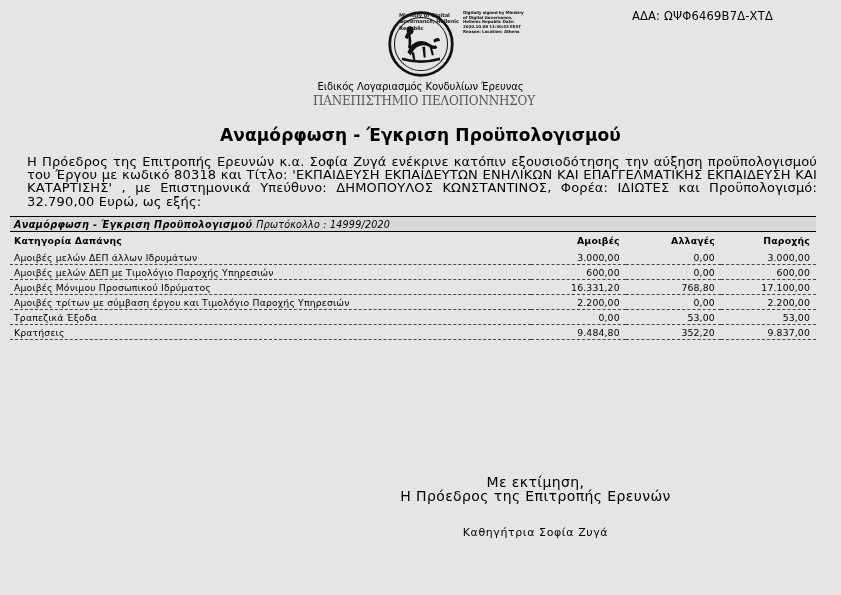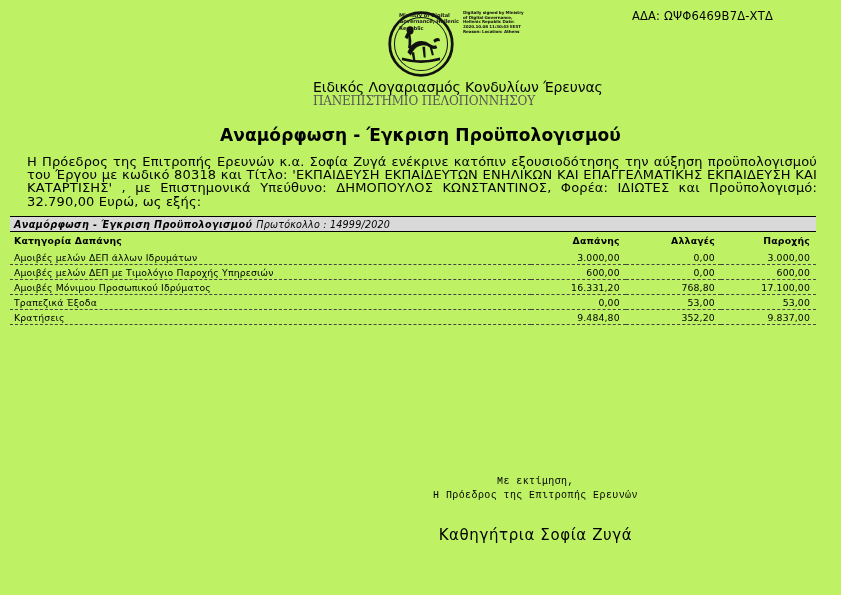--- a/index.html
+++ b/index.html
@@ -9,21 +9,21 @@
     background: #ffffff;
   }
   body {
     font-family: "DejaVu Sans", "Liberation Sans", sans-serif;
     color: #000000;
   }
   #page {
     position: relative;
     width: 841px;
     height: 595px;
-    background: #bef264;
+    background: #e5e5e5;
     overflow: hidden;
   }
 
   
   .ada-code {
     position: absolute;
     top: 9px;
     right: 68px;
     font-size: 11.5px;
     letter-spacing: 0.2px;
@@ -77,21 +77,21 @@
     top: 0px;
     width: 64px;
     font-size: 4.1px;
     line-height: 4.7px;
     font-weight: bold;
     color: #111111;
     letter-spacing: -0.1px;
     word-break: break-word;
   }
   .org-line1 {
-    font-size: 14px;
+    font-size: 10px;
     line-height: 14px;
     white-space: nowrap;
     letter-spacing: -0.1px;
     text-align: center;
   }
   .org-line2 {
     font-family: "DejaVu Serif", "Liberation Serif", serif;
     font-size: 12px;
     line-height: 15px;
     white-space: nowrap;
@@ -188,35 +188,34 @@
   col.c-cat { width: 520px; }
   col.c-num { width: 95px; }
 
   
   .closing {
     position: absolute;
     top: 475px;
     left: 0;
     width: 841px;
     text-align: center;
-    font-size: 10px;
+    font-size: 14px;
     line-height: 14px;
     letter-spacing: 0.4px;
-    font-family: Liberation Mono, monospace;
   }
   .closing .line {
     display: block;
   }
   .signer {
     position: absolute;
     top: 526px;
     left: 0;
     width: 841px;
     text-align: center;
-    font-size: 15px;
+    font-size: 11px;
     letter-spacing: 0.6px;
   }
   .shift-right {
     position: relative;
     left: 115px;
   }
 </style>
 </head>
 <body>
 
@@ -262,21 +261,21 @@
     <table class="budget">
       <colgroup>
         <col class="c-cat">
         <col class="c-num">
         <col class="c-num">
         <col class="c-num">
       </colgroup>
       <thead>
         <tr>
           <th class="cat">Κατηγορία Δαπάνης</th>
-          <th class="num">Δαπάνης</th>
+          <th class="num">Αμοιβές</th>
           <th class="num">Αλλαγές</th>
           <th class="num">Παροχής</th>
         </tr>
       </thead>
       <tbody>
         <tr>
           <td class="cat">Αμοιβές μελών ΔΕΠ άλλων Ιδρυμάτων</td>
           <td class="num">3.000,00</td>
           <td class="num">0,00</td>
           <td class="num">3.000,00</td>
@@ -287,20 +286,26 @@
           <td class="num">0,00</td>
           <td class="num">600,00</td>
         </tr>
         <tr>
           <td class="cat">Αμοιβές Μόνιμου Προσωπικού Ιδρύματος</td>
           <td class="num">16.331,20</td>
           <td class="num">768,80</td>
           <td class="num">17.100,00</td>
         </tr>
         <tr>
+          <td class="cat">Αμοιβές τρίτων με σύμβαση έργου και Τιμολόγιο Παροχής  Υπηρεσιών</td>
+          <td class="num">2.200,00</td>
+          <td class="num">0,00</td>
+          <td class="num">2.200,00</td>
+        </tr>
+        <tr>
           <td class="cat">Τραπεζικά Έξοδα</td>
           <td class="num">0,00</td>
           <td class="num">53,00</td>
           <td class="num">53,00</td>
         </tr>
         <tr>
           <td class="cat">Κρατήσεις</td>
           <td class="num">9.484,80</td>
           <td class="num">352,20</td>
           <td class="num">9.837,00</td>

